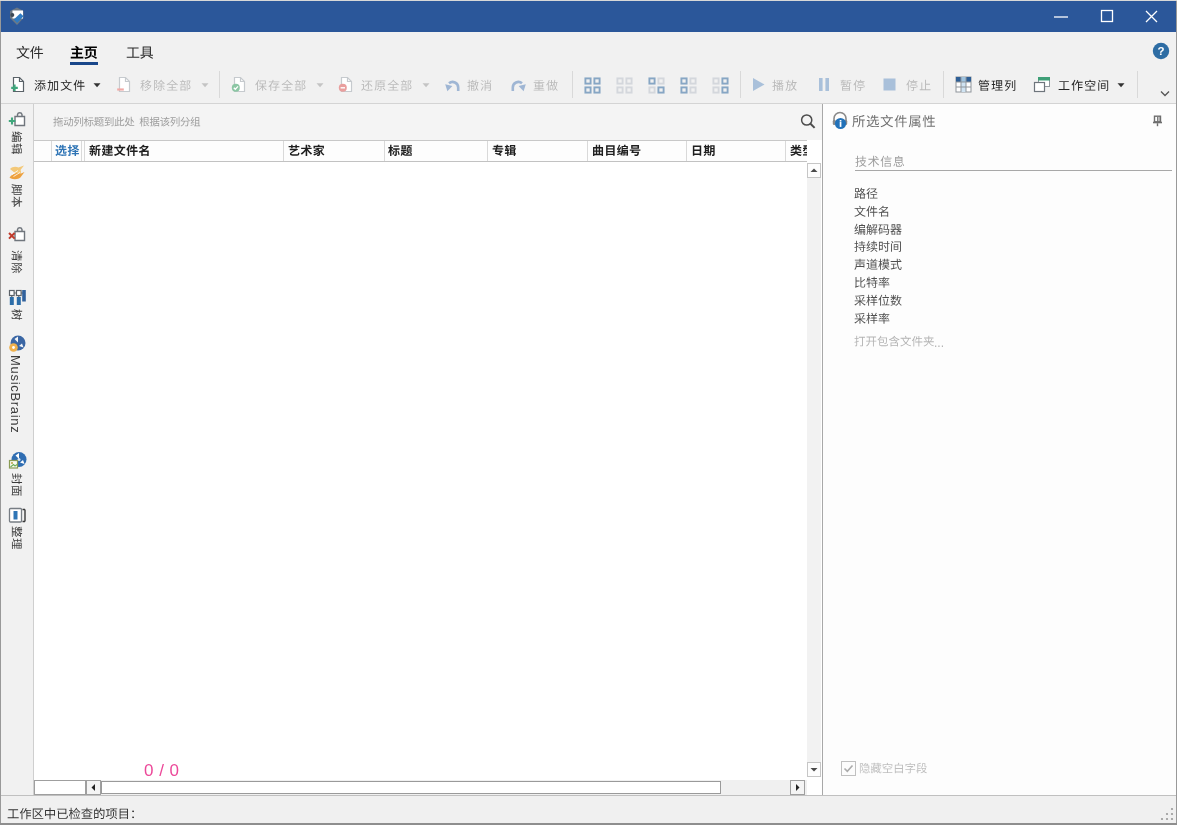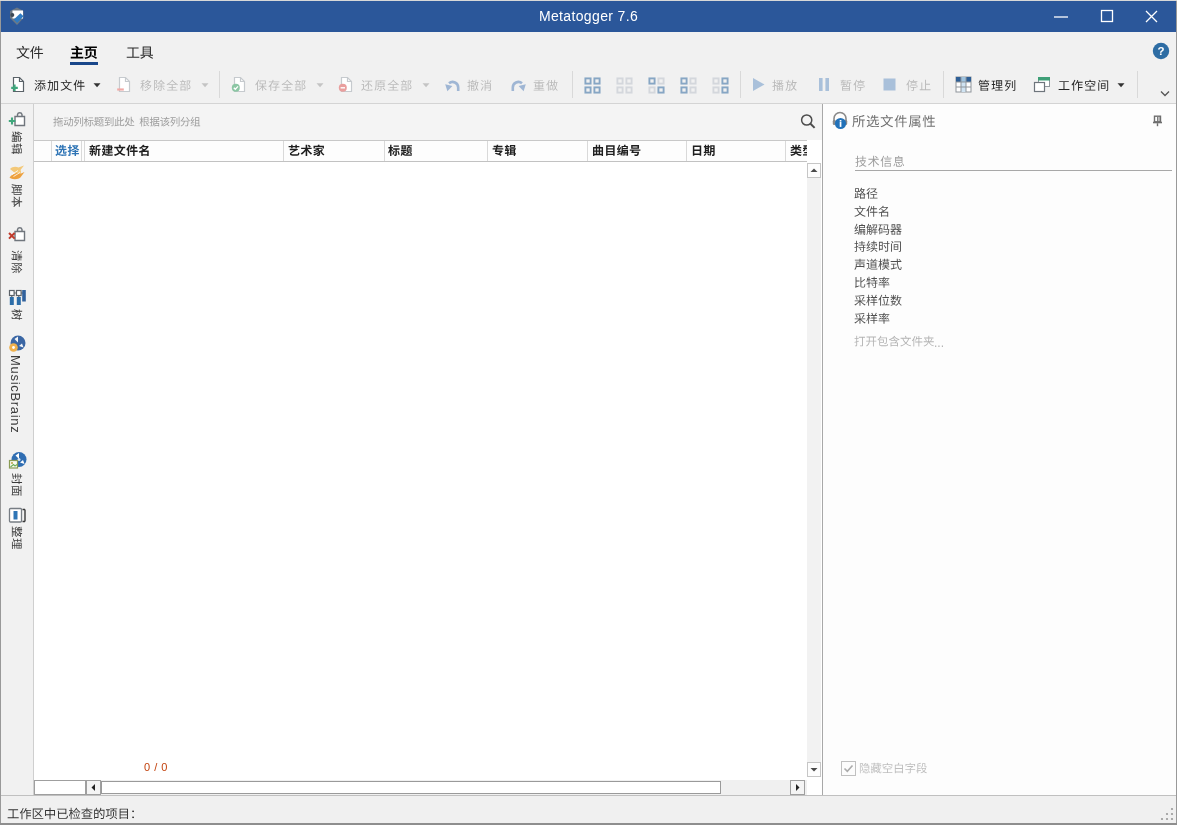--- a/index.html
+++ b/index.html
@@ -136,21 +136,20 @@
       </defs>
     </svg>
 <div class="abs" style="left:0;top:0;width:1177px;height:1px;background:#d8d8d8"></div>
 <div class="abs" style="left:0;top:1px;width:1177px;height:31px;background:#2b579a"></div>
 <svg class="abs" style="left:7px;top:6px" width="20" height="21" viewBox="0 0 20 21">
 <path d="M3 5 L10 1.5 L16.5 5 L16.5 12 L10 19 L3 12 Z" fill="#6b7886"></path>
 <rect x="5.5" y="4.5" width="10.5" height="8" fill="#fff"></rect>
 <path d="M16.6 10.2 L10.2 16.9 L6.8 13.6 L13.4 7.2 Z" fill="#2f7bc3"></path>
 <circle cx="5.3" cy="9" r="2" fill="#3d4a57"></circle>
 </svg>
-<div class="abs" style="left:0;top:1px;width:1177px;height:31px;line-height:31px;text-align:center;color:#fff;font-size:14px;letter-spacing:0.35px;">Metatogger 7.6</div>
 <svg class="abs" style="left:1046px;top:1px" width="130" height="31" viewBox="0 0 130 31">
 <g stroke="#fff" stroke-width="1.3" fill="none">
 <path d="M8 16 H22"></path>
 <rect x="55.5" y="9.5" width="11" height="11"></rect>
 <path d="M100 10 L111 21 M111 10 L100 21"></path>
 </g>
     </svg>
 <div class="abs" style="left:0;top:32px;width:1177px;height:34px;background:#f1f1f1"></div>
 <svg class="t" style="left:16.3px;top:45.2px;" width="29" height="18" viewBox="0 0 29 18" fill="#2b2b2b">
       <use href="#g0" transform="translate(0.0,12.7) scale(0.0140,-0.0140)"></use>
@@ -610,21 +609,21 @@
       <use href="#g112" transform="translate(24.6,11.2) scale(0.0123,-0.0123)"></use>
       <use href="#g113" transform="translate(36.9,11.2) scale(0.0123,-0.0123)"></use>
       <use href="#g114" transform="translate(49.2,11.2) scale(0.0123,-0.0123)"></use>
       <use href="#g115" transform="translate(61.5,11.2) scale(0.0123,-0.0123)"></use>
       <use href="#g116" transform="translate(73.8,11.2) scale(0.0123,-0.0123)"></use>
       <use href="#g117" transform="translate(86.1,11.2) scale(0.0123,-0.0123)"></use>
       <use href="#g118" transform="translate(98.4,11.2) scale(0.0123,-0.0123)"></use>
       <use href="#g119" transform="translate(110.7,11.2) scale(0.0123,-0.0123)"></use>
       <use href="#g120" transform="translate(123.0,11.2) scale(0.0123,-0.0123)"></use>
     </svg>
-<div class="abs" style="left:144px;top:761px;color:#c2410c;font-size:11px;letter-spacing:0.5px;">0 / 0</div>
+<div class="abs" style="left:144px;top:761px;color:#ec4899;font-size:17px;letter-spacing:0.5px;">0 / 0</div>
 <svg class="abs" style="left:1160px;top:807px" width="14" height="14" viewBox="0 0 14 14">
       <circle cx="12" cy="2" r="1.1" fill="#9a9a9a"></circle>
       <circle cx="7" cy="7" r="1.1" fill="#9a9a9a"></circle>
       <circle cx="12" cy="7" r="1.1" fill="#9a9a9a"></circle>
       <circle cx="2" cy="12" r="1.1" fill="#9a9a9a"></circle>
       <circle cx="7" cy="12" r="1.1" fill="#9a9a9a"></circle>
       <circle cx="12" cy="12" r="1.1" fill="#9a9a9a"></circle>
     </svg>
 <div class="abs" style="left:0;top:1px;width:1px;height:824px;background:#999"></div>
 <div class="abs" style="left:1176px;top:1px;width:1px;height:824px;background:#999"></div>

